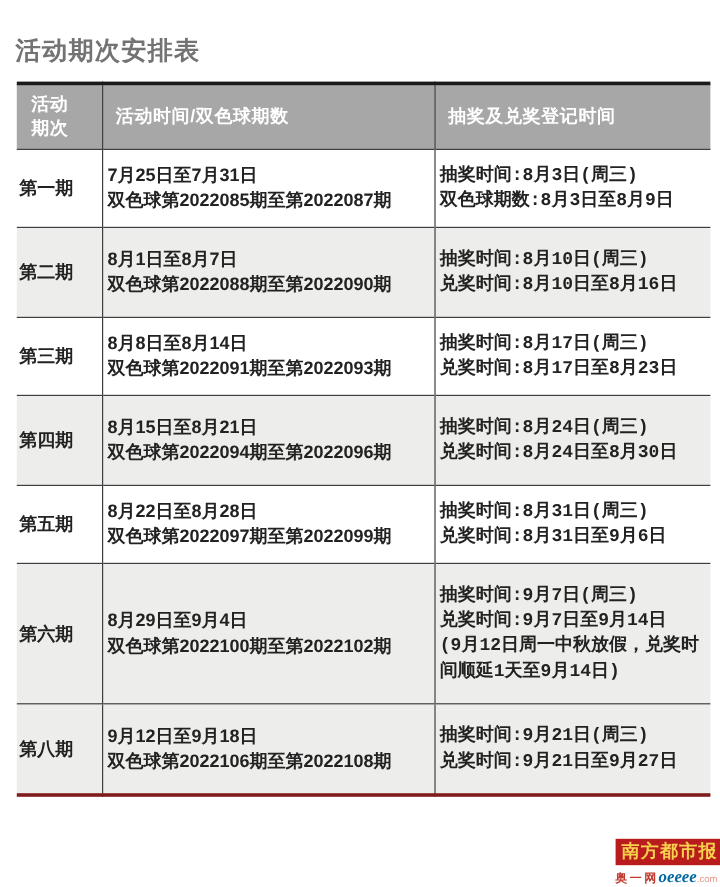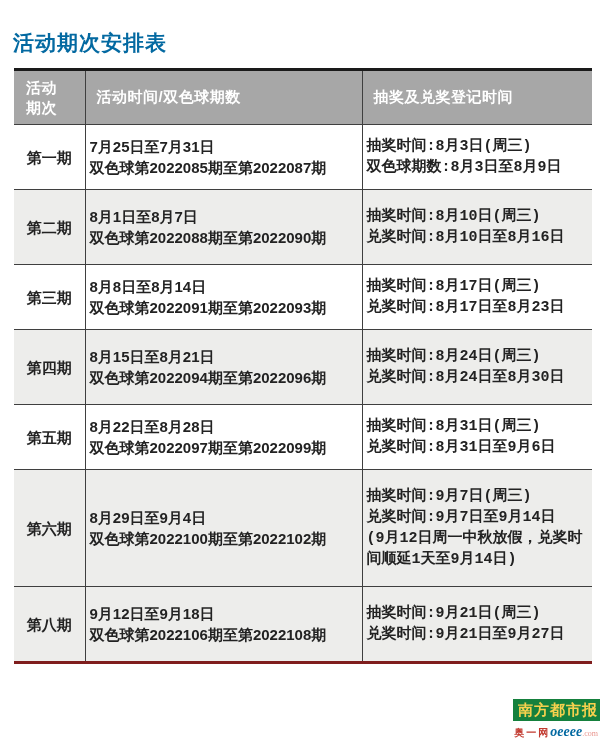--- a/index.html
+++ b/index.html
@@ -11,21 +11,21 @@
     background: #ffffff;
     overflow: hidden;
     font-family: "Liberation Sans", "DejaVu Sans", sans-serif;
     color: #1e1e1e;
   }
   .page-title {
     margin: 31px 0 0 13px;
     font-size: 21px;
     line-height: 24px;
     font-weight: bold;
-    color: #0369a1;
+    color: #737373;
     letter-spacing: 1px;
   }
   table.schedule {
     margin: 13px 0 0 14px;
     width: 578px;
     border-collapse: collapse;
     table-layout: fixed;
     border-top: 3px solid #1a1a1a;
     border-bottom: 3px solid #7f1d1d;
   }
@@ -50,36 +50,36 @@
   }
   td {
     border-top: 1px solid #3f3f3f;
     font-size: 15px;
     font-weight: bold;
     color: #222;
     line-height: 21px;
     vertical-align: middle;
     padding: 11px 6px 11px 4px;
   }
-  td.c-period { text-align: center; padding: 11px 2px; }
+  td.c-period { text-align: left; padding: 11px 2px; }
   td.c-draw { padding-right: 4px; font-family: Liberation Mono, monospace; }
   tr.alt td { background: #ededeb; }
   tr.alt td { padding-top: 16px; padding-bottom: 16px; }
   .note:empty { display: none; }
   
   .logo-wrap {
     position: absolute;
     top: 699px;
     right: 0;
     text-align: right;
     z-index: 5;
   }
   .nd-banner {
     display: inline-block;
-    background: #15803d;
+    background: #b91c1c;
     color: #f7d14e;
     font-family: "Liberation Serif", "DejaVu Serif", serif;
     font-weight: bold;
     font-size: 15px;
     line-height: 18px;
     padding: 2px 2px 2px 5px;
     letter-spacing: 1px;
   }
   .oeeee-line {
     margin-top: 1px;
@@ -95,21 +95,20 @@
   .oeeee-en {
     color: #0369a1;
     font-family: "Liberation Serif", "DejaVu Serif", serif;
     font-style: italic;
     font-weight: bold;
     font-size: 14px;
   }
   .oeeee-tld {
     color: #e9968f;
     font-size: 8px;
-    font-family: Liberation Serif, serif;
   }
 </style>
 </head>
 <body>
 
 <div class="page">
 
   <h1 class="page-title">活动期次安排表</h1>
 
   <table class="schedule">

